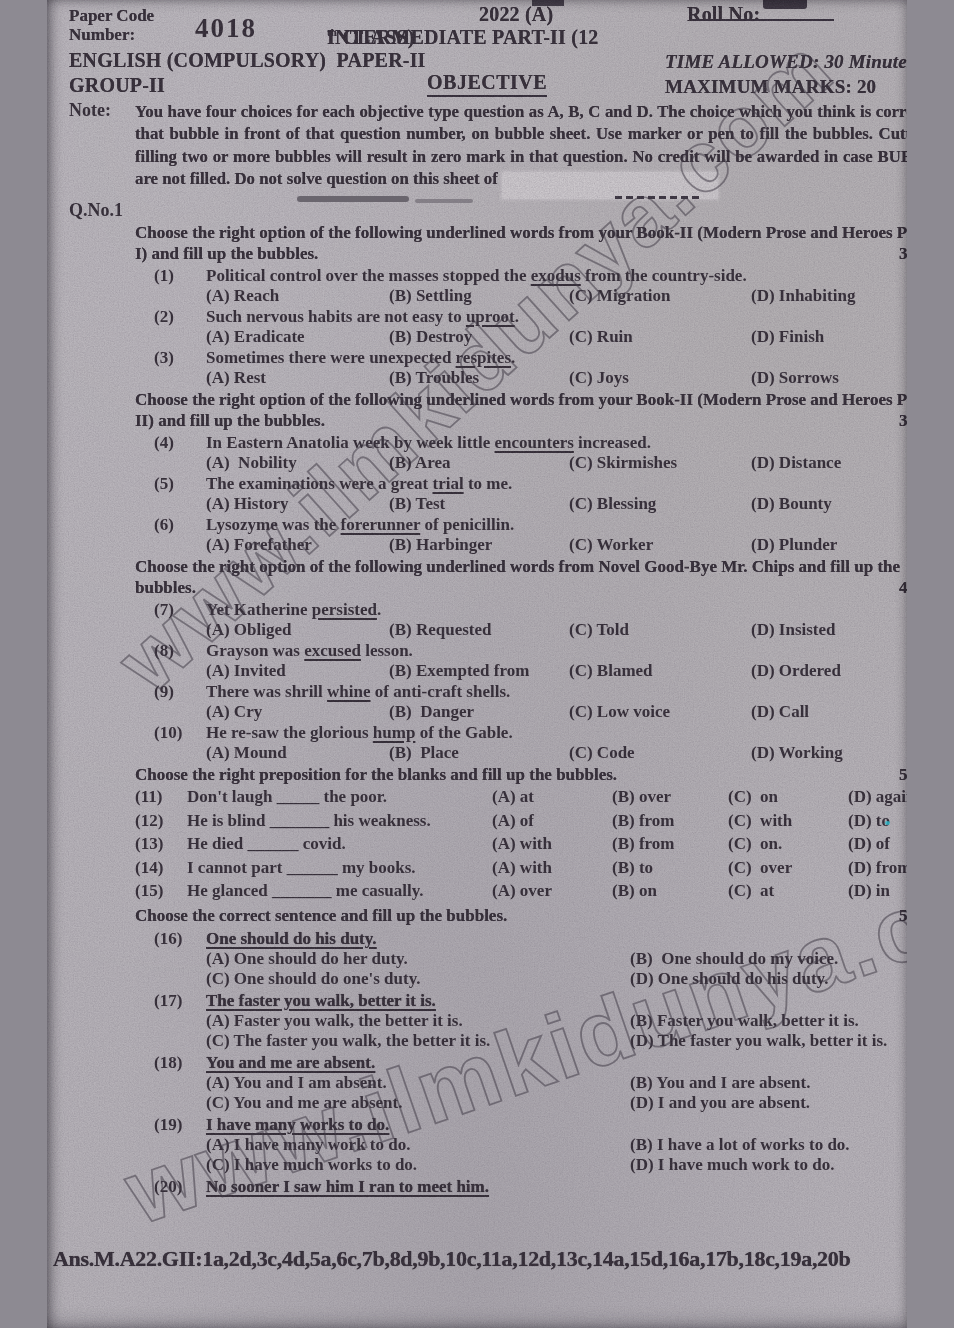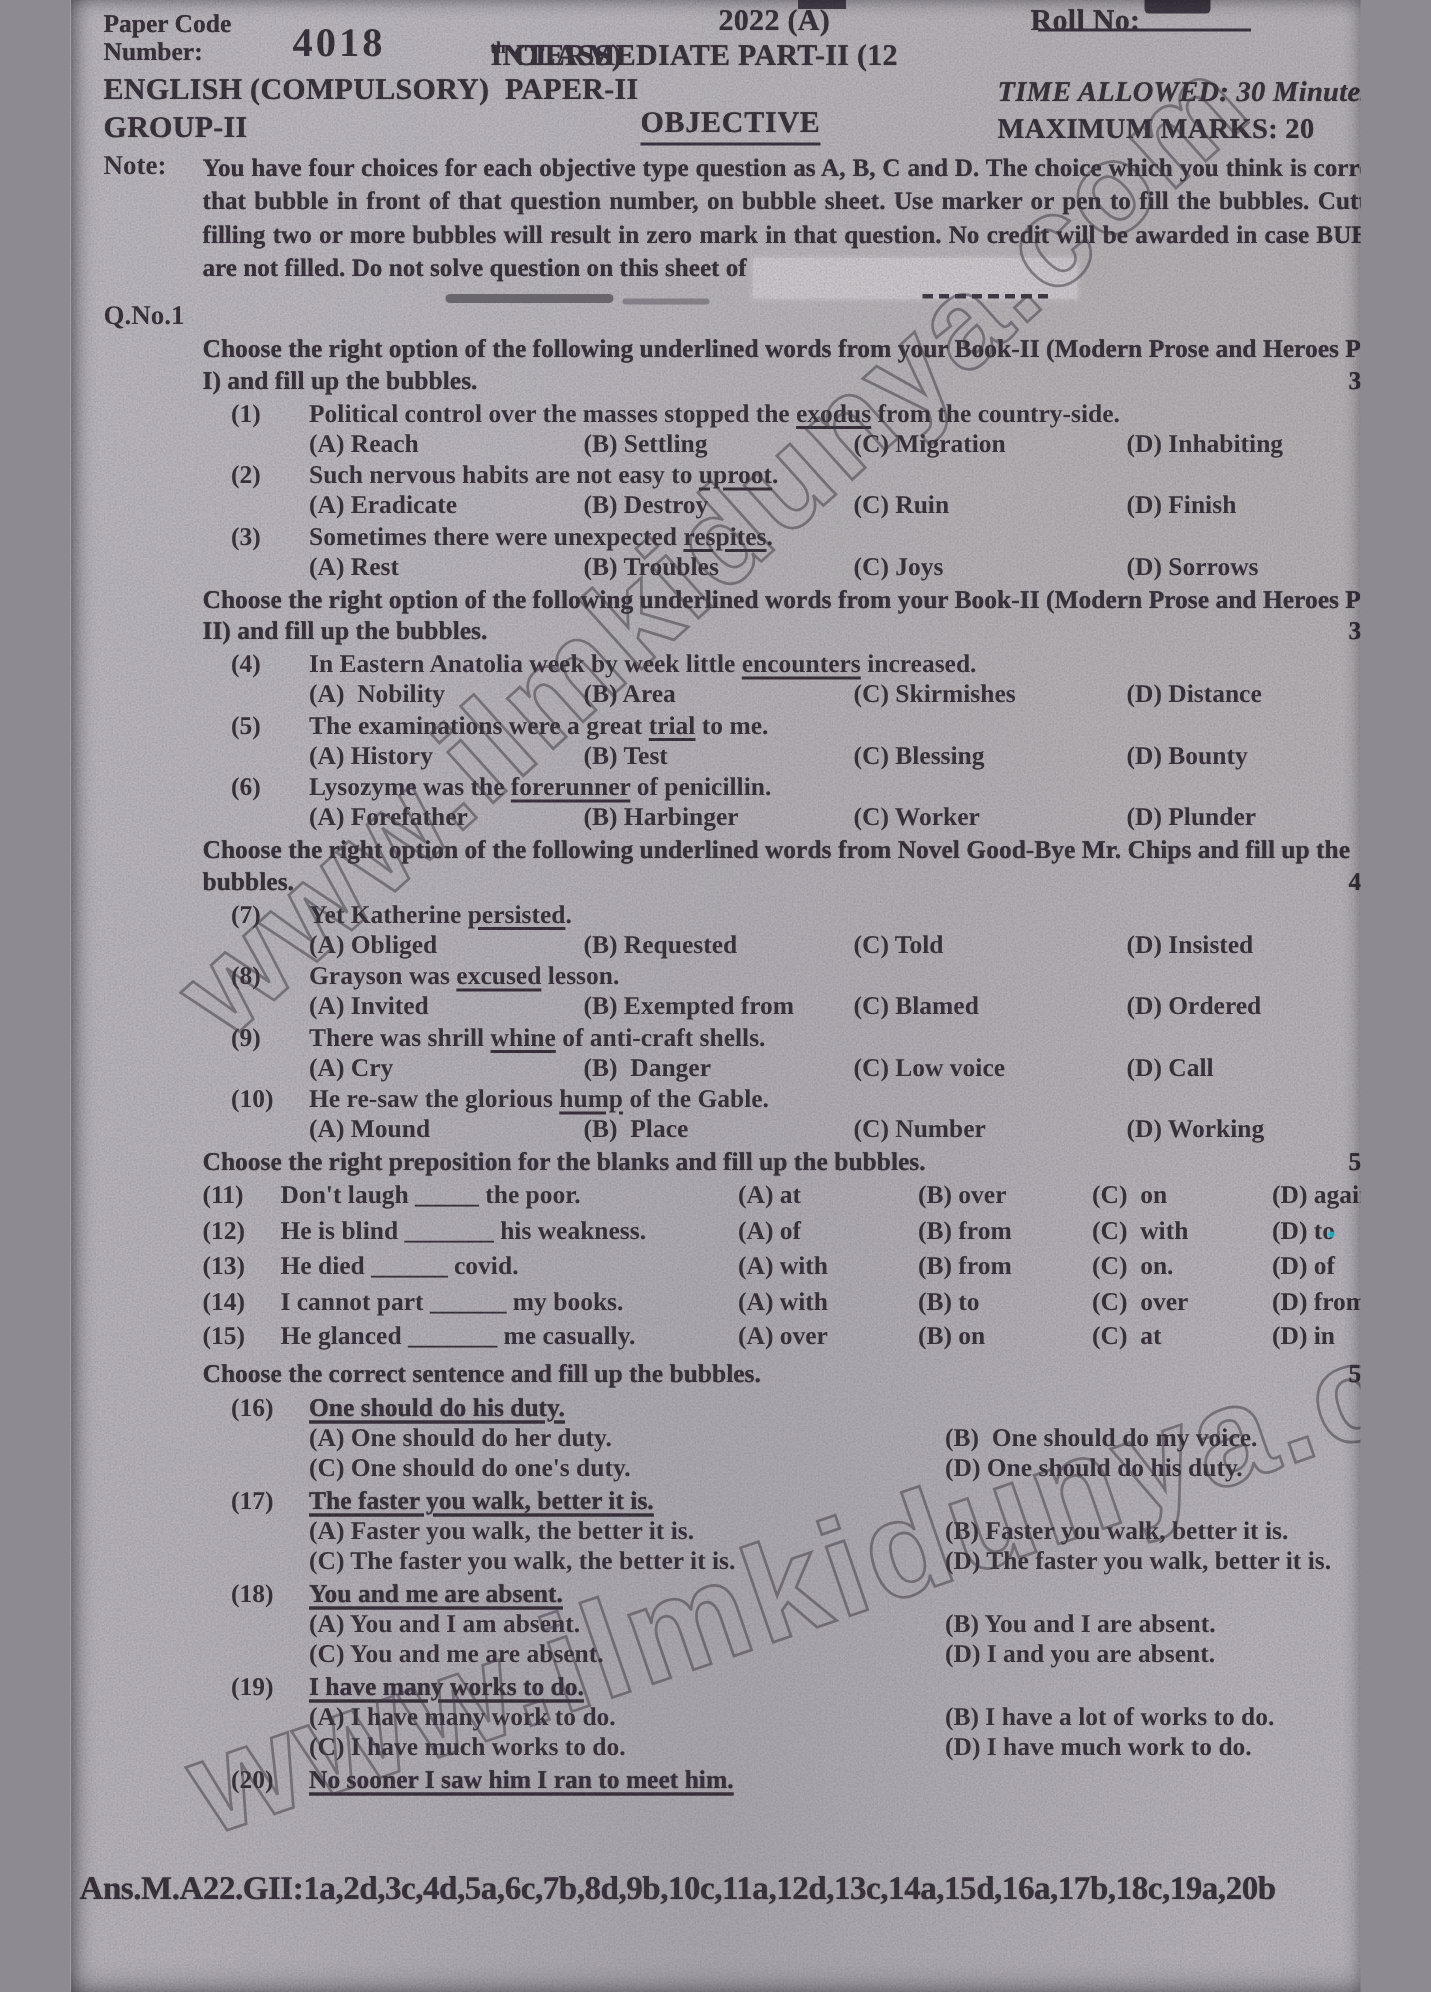--- a/index.html
+++ b/index.html
@@ -192,21 +192,21 @@
             <span class="opt">(B)  Danger</span>
             <span class="opt">(C) Low voice</span>
             <span class="opt">(D) Call</span>
           </div>
         </div>
         <div class="q">
           <div class="q-stemrow"><span class="qnum">(10)</span><span class="stem"><span>He re-saw the glorious </span><span class="uword">hump</span><span> of the Gable.</span></span></div>
           <div class="opts4">
             <span class="opt">(A) Mound</span>
             <span class="opt">(B)  Place</span>
-            <span class="opt">(C) Number</span>
+            <span class="opt">(C) Code</span>
             <span class="opt">(D) Working</span>
           </div>
         </div>
       </div>
       <div class="section">
         <div class="sec-heading"><span>Choose the right preposition for the blanks and fill up the bubbles.</span><span class="sec-marks">5</span></div>
         <div class="q-prep">
           <span class="qnum">(11)</span>
           <span class="opt">Don't laugh _____ the poor.</span>
           <span class="opt">(A) at</span>

